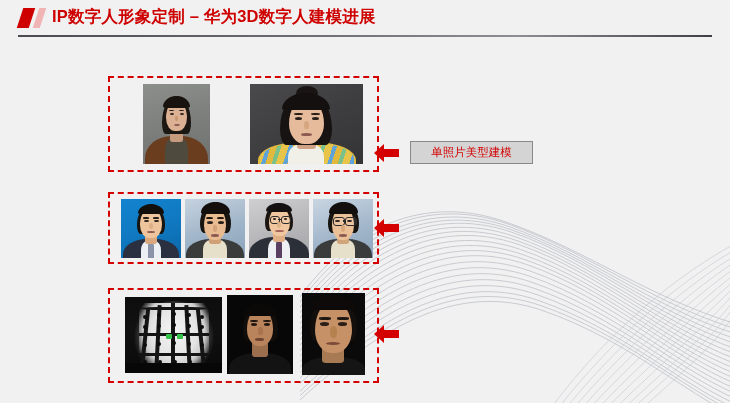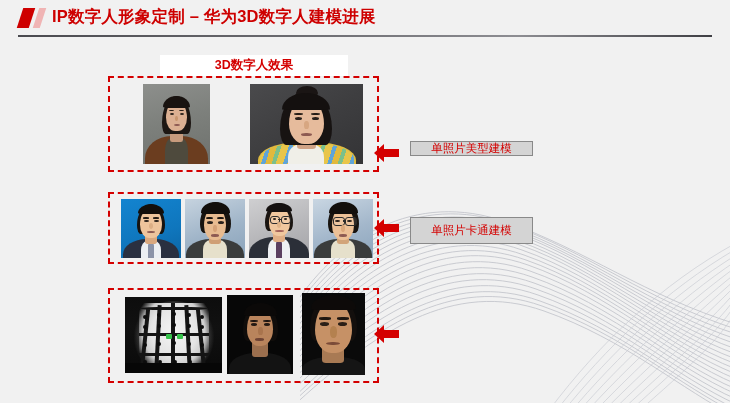--- a/index.html
+++ b/index.html
@@ -152,21 +152,21 @@
     border: 1px solid #898989;
     color: #d40000;
     font-size: 11.5px;
     font-weight: normal;
     text-align: center;
     display: flex;
     align-items: center;
     justify-content: center;
     line-height: 15px;
   }
-  #callout1 { left: 410px; top: 141px; width: 123px; height: 15px; }
+  #callout1 { left: 410px; top: 141px; width: 123px; height: 23px; }
   #callout2 { left: 410px; top: 217px; width: 123px; height: 27px; }
   #callout3 { left: 410px; top: 317px; width: 123px; height: 36px; }
 </style>
 </head>
 <body>
 
 <div id="slide">
 
   <svg id="bg-swoosh" viewBox="0 0 430 230" preserveAspectRatio="none">
     <g fill="none" stroke="#b9bcc4" stroke-width="0.85" opacity="0.85">
@@ -207,21 +207,20 @@
     </g>
   </svg>
 
   <div id="header">
     <div class="title-mark m1"></div>
     <div class="title-mark m2"></div>
     <div id="page-title">IP数字人形象定制 – 华为3D数字人建模进展</div>
     <div id="title-rule"></div>
   </div>
 
-  <div id="section-label">3D数字人效果</div>
 
   <div class="dash-box" id="dash-row1"></div>
 
   <div class="photo" id="ph-r1-a">
     <div class="layer" style="background:linear-gradient(165deg,#8d8f8c 0%,#7d807c 45%,#6e716d 100%);"></div>
     <div class="torso" style="left:2px;top:52px;width:63px;height:32px;background:#6b3d1f;"></div>
     <div class="torso" style="left:22px;top:54px;width:23px;height:30px;background:#4e4a3d;border-radius:30% 30% 0 0/40% 40% 0 0;"></div>
     <div class="neck" style="left:27px;top:44px;width:13px;height:14px;background:#c79b7d;"></div>
     <div class="hair" style="left:19px;top:12px;width:29px;height:38px;background:#1d1713;"></div>
     <div class="face" style="left:23px;top:17px;width:21px;height:30px;background:#dcb092;"></div>
@@ -329,21 +328,20 @@
     <div class="eye" style="left:34px;top:20.5px;width:5px;height:2.4px;"></div>
     <div class="nose" style="left:28px;top:26px;width:4px;height:7px;background:#dba87c;"></div>
     <div class="mouth" style="left:26px;top:35px;width:8px;height:2.6px;"></div>
   </div>
 
   <div class="arrow" id="arrow2">
     <svg viewBox="0 0 25 20" width="25" height="20">
       <polygon points="0,10 10,1 10,6 25,6 25,14 10,14 10,19" fill="#d40000"></polygon>
     </svg>
   </div>
-  <div class="callout" id="callout2">单照片卡通建模</div>
 
   <div class="dash-box" id="dash-row3"></div>
 
   <div class="photo" id="ph-r3-a">
     <div class="layer" style="background:linear-gradient(180deg,#0d0d0d 0%,#111111 40%,#0a0a0a 100%);"></div>
     <div class="rig-glow" style="left:6px;top:4px;width:86px;height:72px;"></div>
     <div class="layer" style="left:14px;top:6px;width:70px;height:68px;background:radial-gradient(ellipse at 50% 42%, #f4f4f4 0%, #e4e4e4 46%, #cfcfcf 62%, rgba(160,160,160,0) 80%);"></div>
     <div class="rig-post" style="left:18px;top:12px;width:4px;height:60px;transform:rotate(6deg);"></div>
     <div class="rig-post" style="left:31px;top:8px;width:4px;height:64px;transform:rotate(3deg);"></div>
     <div class="rig-post" style="left:46px;top:6px;width:4px;height:66px;"></div>

